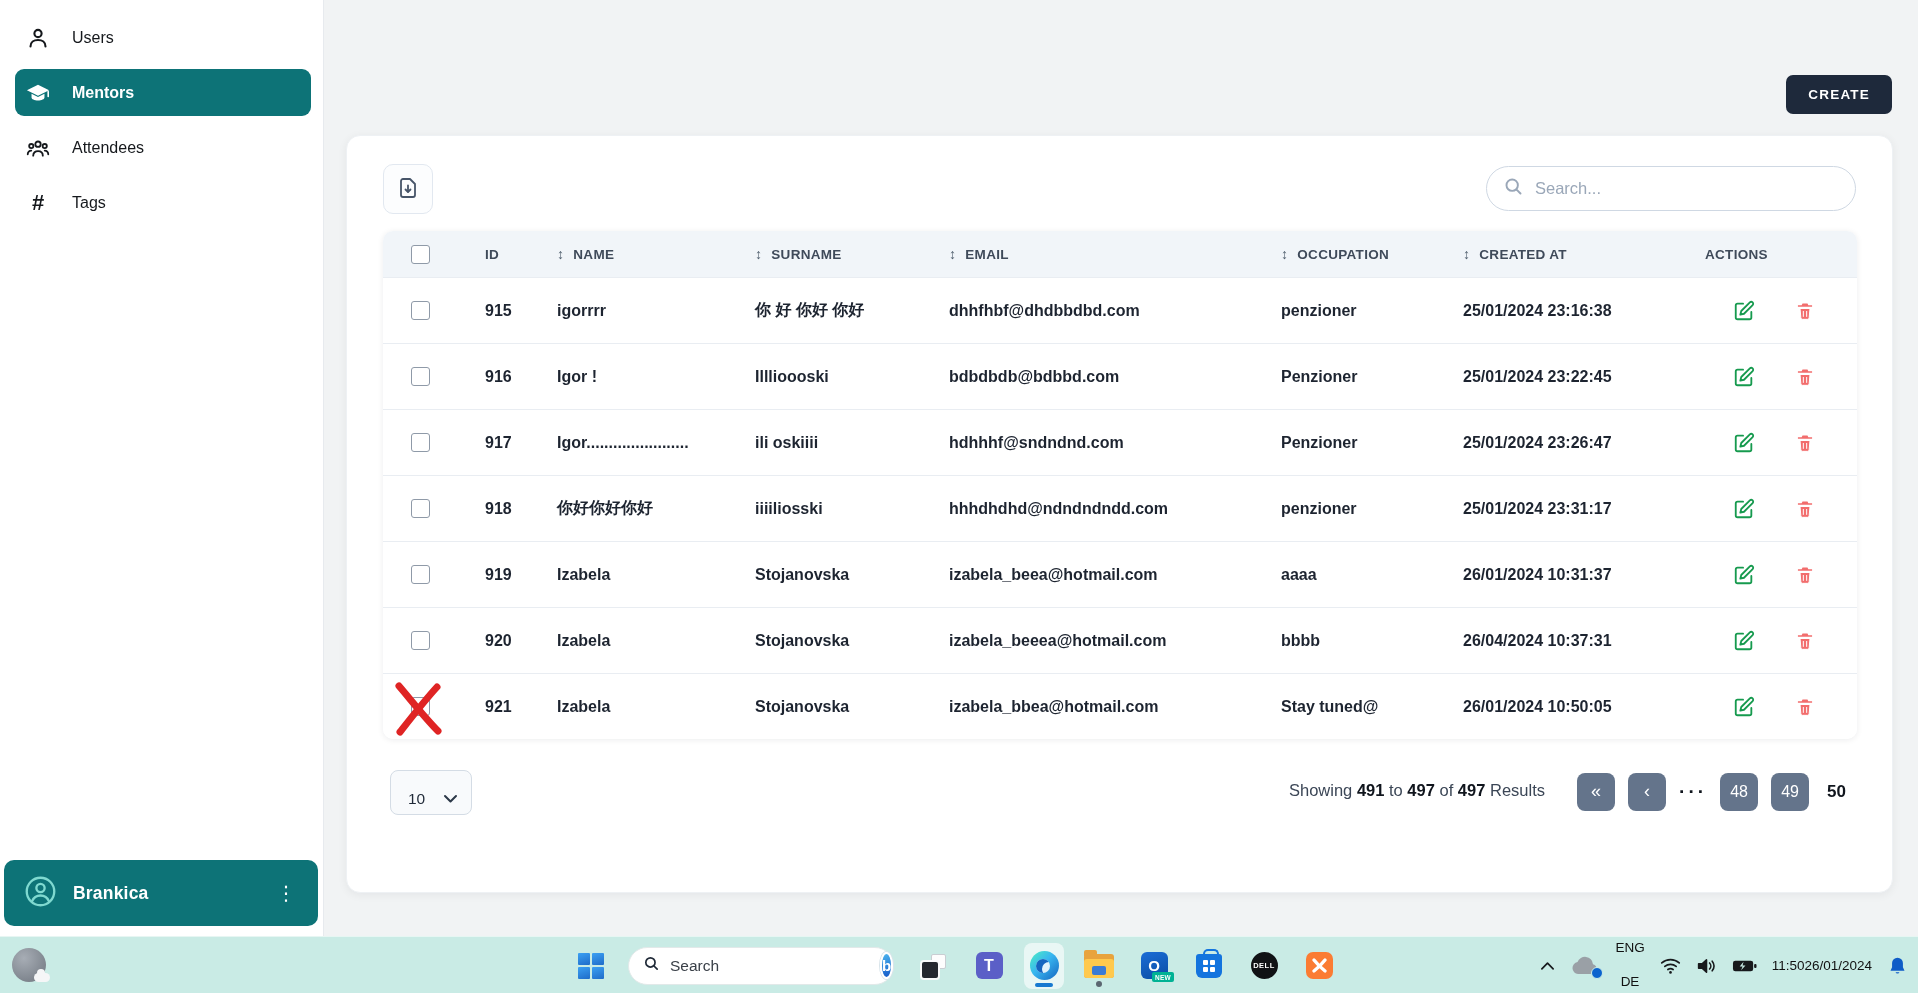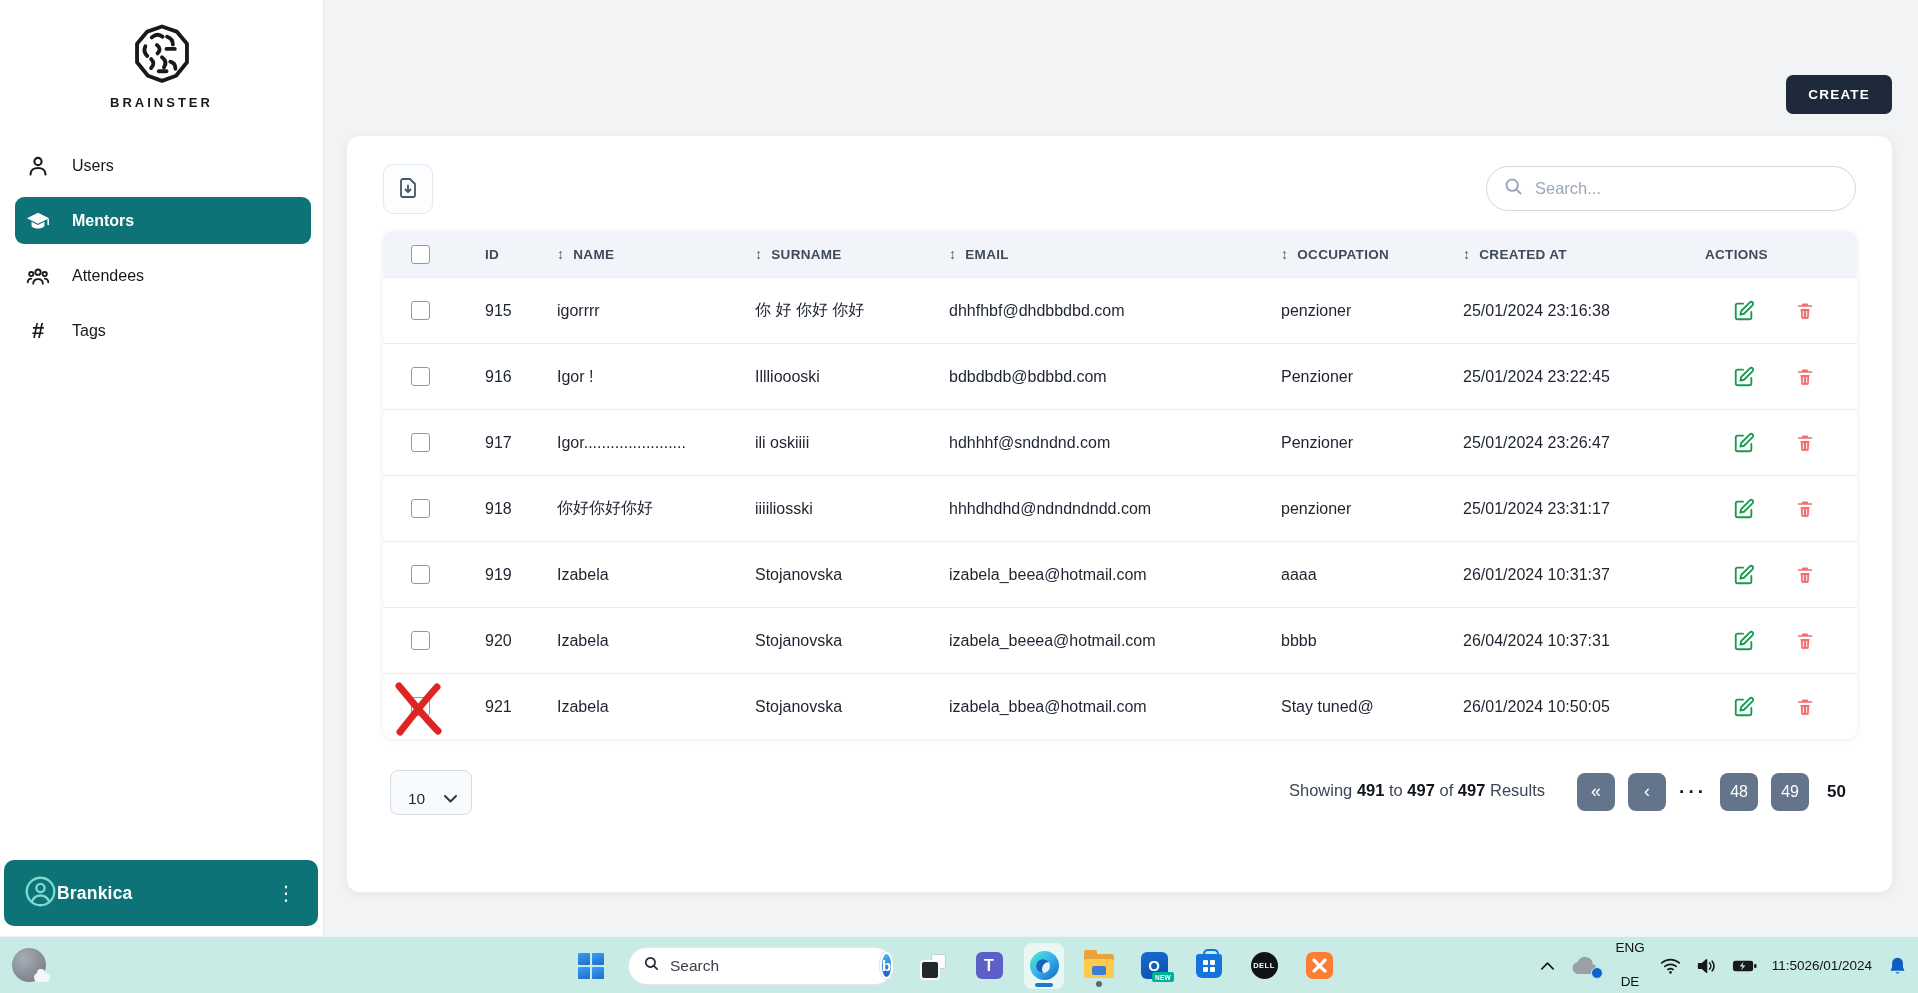--- a/index.html
+++ b/index.html
@@ -25,21 +25,21 @@
   }
   .nav-item .ni { width:24px; height:24px; display:flex; align-items:center; justify-content:center; flex:0 0 24px; }
   .nav-item.active {
     background:#0d7377; color:#fff; margin:4px 12px 4px 15px;
     border-radius:9px; padding-left:11px; height:47px; font-weight:bold;
   }
   .hash-glyph { font-size:22px; font-weight:bold; }
   .user-bar {
     position:absolute; bottom:10px; left:4px; width:314px; height:66px;
     background:#0d7377; border-radius:10px; display:flex; align-items:center;
-    padding-left:20px; gap:0; color:#fff;
+    padding-left:20px; gap:16px; color:#fff;
   }
   .user-name { font-size:17.5px; font-weight:bold; letter-spacing:.2px; }
   .user-menu { position:absolute; right:22px; top:50%; transform:translateY(-50%); font-size:20px; color:#fff; cursor:pointer; }
 
   
   .create-btn {
     position:absolute; top:75px; right:26px; height:39px; padding:0 22px;
     background:#1e293b; color:#fff; border:none; border-radius:7px;
     font-family:inherit; font-size:13.5px; font-weight:bold; letter-spacing:1.2px; cursor:pointer;
   }
@@ -66,20 +66,21 @@
 
   
   .table {
     position:absolute; left:36px; top:95px; width:1474px;
     border-radius:10px; box-shadow:0 1px 6px rgba(15,23,42,.08); background:#fff;
   }
   .grid-row {
     display:grid;
     grid-template-columns:78px 88px 198px 194px 332px 182px 222px 180px;
     align-items:center;
+    font-weight:bold;
   }
   .thead {
     height:46px; background:#f1f5f9; border-radius:10px 10px 0 0;
     color:#3f4a5a; font-size:13.5px; font-weight:bold; letter-spacing:.3px;
   }
   .th { display:flex; align-items:center; gap:9px; padding-left:8px; }
   .th-check { padding-left:28px; }
   .th-id { padding-left:24px; }
   .th-actions { padding-left:28px; }
   .sort-glyph { font-size:14px; color:#52606f; font-weight:normal; cursor:pointer; }
@@ -166,37 +167,20 @@
   .tray-item { display:flex; align-items:center; justify-content:center; cursor:pointer; }
   .lang-block { font-size:13.5px; color:#111; text-align:center; line-height:1.25; font-weight:normal;flex-direction:column; }
   .clock-block { font-size:13.5px; color:#111; text-align:right; line-height:1.3; }
   .onedrive-wrap { position:relative; width:30px; height:20px; }
   .info-dot { position:absolute; right:-3px; bottom:-3px; width:12px; height:12px; background:#0b63ce; border-radius:50%; border:1.5px solid #cdeee8; }
 </style>
 </head>
 <body>
 
 <div class="sidebar">
-  <div class="logo-wrap">
-    <span>
-      <svg width="64" height="64" viewBox="0 0 100 100" fill="none" stroke="#17191c" stroke-width="6" stroke-linecap="round" stroke-linejoin="round">
-        <path d="M50 7 L73 15 L89 34 L89 63 L72 84 L50 92 L28 84 L11 63 L11 34 L27 15 Z"></path>
-        <path d="M34 24 q9 -8 17 -1"></path>
-        <path d="M58 23 q9 3 9 12"></path>
-        <path d="M24 38 q-4 9 3 15"></path>
-        <path d="M42 36 q8 6 1 13"></path>
-        <path d="M57 42 h13"></path>
-        <path d="M33 58 q7 7 0 14"></path>
-        <path d="M50 55 q9 7 3 16"></path>
-        <path d="M63 62 q8 2 8 11"></path>
-        <path d="M45 77 h12"></path>
-      </svg>
-    </span>
-    <div class="brand-name">BRAINSTER</div>
-  </div>
 
   <div class="nav">
     <div class="nav-item">
       <span class="ni">
         <svg width="24" height="24" viewBox="0 0 24 24" fill="none" stroke="#15181c" stroke-width="2.1" stroke-linecap="round">
           <circle cx="12" cy="7.5" r="3.6"></circle>
           <path d="M4.5 20.5 c0-4.2 3.3-6.5 7.5-6.5 s7.5 2.3 7.5 6.5"></path>
         </svg>
       </span>
       <span>Users</span>

